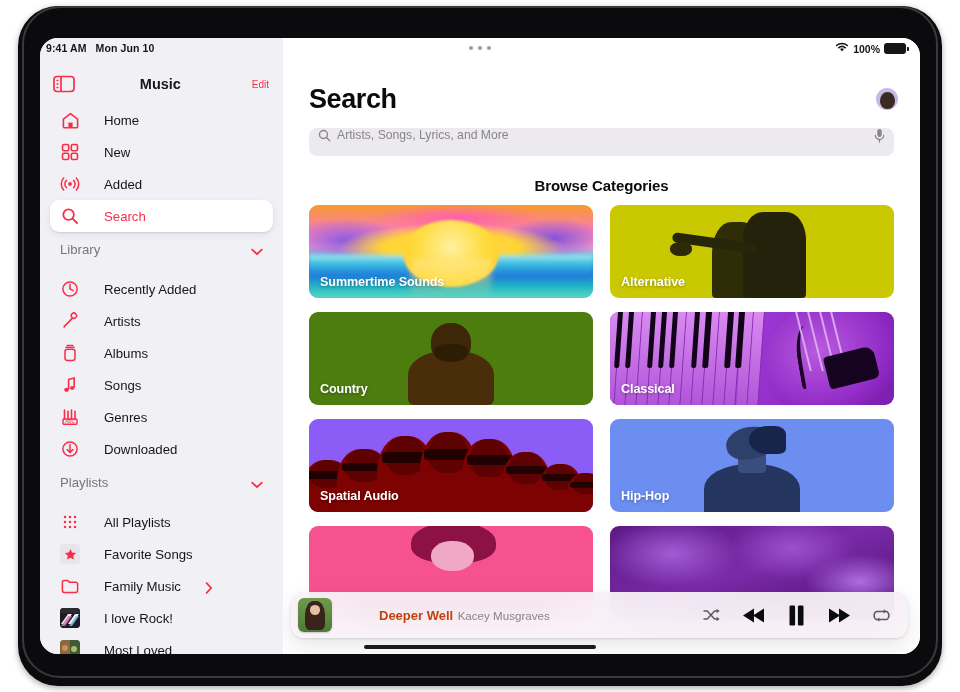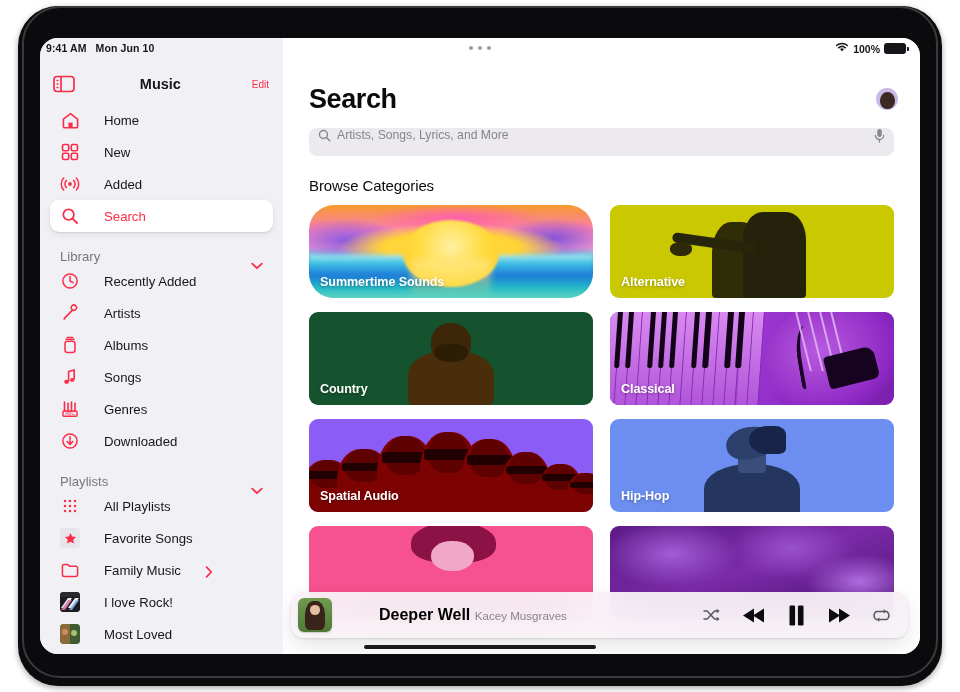--- a/index.html
+++ b/index.html
@@ -119,22 +119,22 @@
     width: 20px; height: 20px;
     display: flex; align-items: center; justify-content: center;
     flex: 0 0 20px;
   }
   .nav-label {
     font-size: 13.2px; color: #16161a;
     white-space: nowrap;
   }
   .nav-row.selected .nav-label { color: #fa2d48; }
   .group-head {
-    display: flex; align-items: flex-end;
-    height: 30px; margin: 2px 10px 1px 10px;
+    display: flex; align-items: flex-start;
+    height: 30px; margin: 10px 10px 1px 10px;
     padding: 0 10px;
   }
   .group-head .t {
     flex: 1;
     font-size: 13.2px; color: #77767e;
   }
   .chev-down { width: 12px; height: 8px; }
   .chev-right { width: 8px; height: 12px; }
   .pl-thumb {
     width: 20px; height: 20px; border-radius: 4px;
@@ -172,23 +172,24 @@
     height: 28px; border-radius: 8px;
     background: #eceaee;
     display: flex; align-items: flex-start;
     padding: 0 8px 0 9px;
     gap: 6px;
   }
   #search-placeholder {
     flex: 1; font-size: 12.2px; color: #86858c;
   }
   #browse-title {
-    font-size: 15px; font-weight: normal; color: #0b0b0d;
+    font-size: 15px; font-weight: bold; color: #0b0b0d;
     margin: 21px 0 11px 0;
     letter-spacing: -.1px;
+    text-align: center;
   }
   #tile-grid {
     display: grid;
     grid-template-columns: 1fr 1fr;
     gap: 14px 17px;
   }
   .tile {
     height: 93px;
     border-radius: 9px;
     position: relative;
@@ -205,21 +206,20 @@
 
   
   
   .t-summer {
     background:
       radial-gradient(ellipse 60% 40% at 50% 46%, #ffe04a 0%, #ffd335 40%, rgba(255,200,60,0) 66%),
       radial-gradient(ellipse 30% 34% at 13% 38%, #8c5ae0 0%, rgba(140,90,224,0) 70%),
       radial-gradient(ellipse 26% 30% at 86% 36%, #8352d8 0%, rgba(131,82,216,0) 72%),
       radial-gradient(ellipse 40% 20% at 52% 14%, #ff5fae 0%, rgba(255,95,174,0) 75%),
       linear-gradient(#f79a2b 0%, #fb7fb0 26%, #f59ad0 45%, #52c7e0 56%, #1f79d6 72%, #1fb9c4 86%, #56d2c6 100%);
-    border-radius: 25px;
   }
   .t-summer .sun {
     left: 33%; top: 16%; width: 34%; height: 72%;
     border-radius: 50%;
     background: radial-gradient(circle at 50% 40%, #fff0a0 0%, #ffdb3d 55%, #ffc82e 100%);
     filter: blur(1.2px);
   }
   .t-summer .sea {
     left: 0; right: 0; bottom: 0; height: 46%;
     background: linear-gradient(#b9e8f2 0%, #3fc4e3 18%, #1f7ad8 48%, #20b7c6 74%, #62d6c2 100%);
@@ -245,21 +245,21 @@
     left: 22%; top: 36%; width: 30%; height: 11%;
     background: #27250a; border-radius: 5px;
     transform: rotate(8deg);
   }
   .t-alt .hand {
     left: 21%; top: 40%; width: 8%; height: 15%;
     background: #2c2a09; border-radius: 45%;
   }
 
   
-  .t-country { background: #14532d; }
+  .t-country { background: #4d7c0f; }
   .t-country .body {
     left: 35%; top: 42%; width: 30%; height: 58%;
     background: #4a2e0b; border-radius: 44% 44% 6px 6px;
   }
   .t-country .head {
     left: 43%; top: 12%; width: 14%; height: 42%;
     background: #3e2708; border-radius: 48% 48% 42% 42%;
   }
   .t-country .beard {
     left: 44%; top: 34%; width: 12%; height: 20%;
@@ -400,21 +400,21 @@
     width: 56%; height: 86%;
     background: #3a231a; border-radius: 46% 46% 22% 22%;
   }
   #np-art .np-face {
     position: absolute; left: 34%; top: 20%;
     width: 32%; height: 30%;
     background: #e5bfa2; border-radius: 48%;
   }
   #np-text { margin-left: 11px; flex: 1; min-width: 0; }
   #np-title {
-    font-size: 16px; font-weight: bold; color: #000000;
+    font-size: 13px; font-weight: bold; color: #c2410c;
     line-height: 15px;
     white-space: nowrap; overflow: hidden; padding-left: 36px;
   }
   #np-artist {
     font-size: 11.6px; color: #86858c;
     line-height: 15px;
     white-space: nowrap; overflow: hidden;
   }
   #np-controls {
     display: flex; align-items: center;

